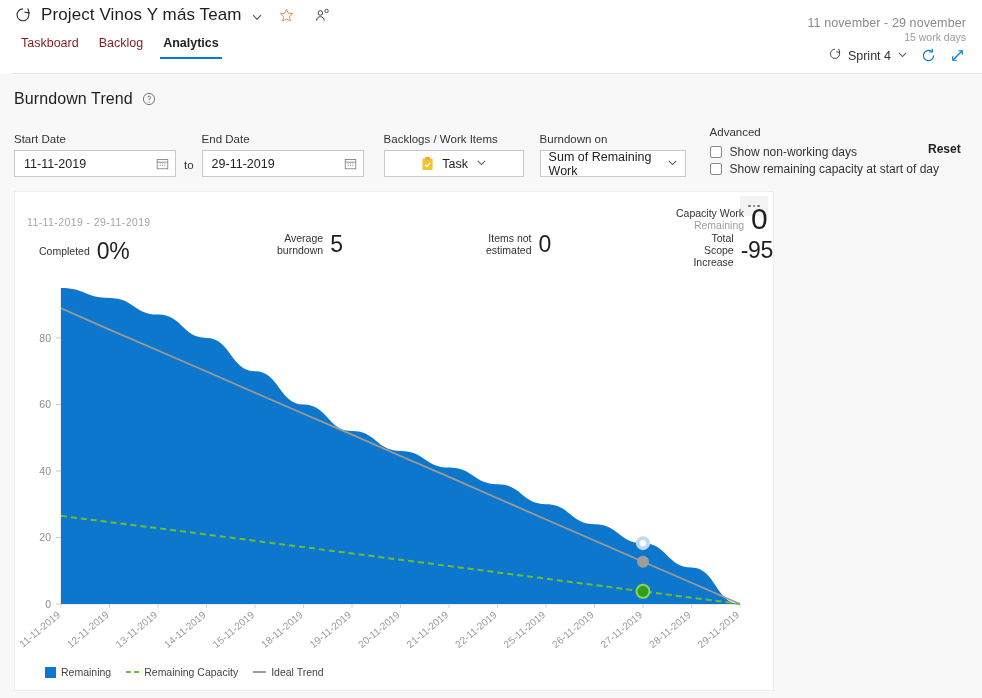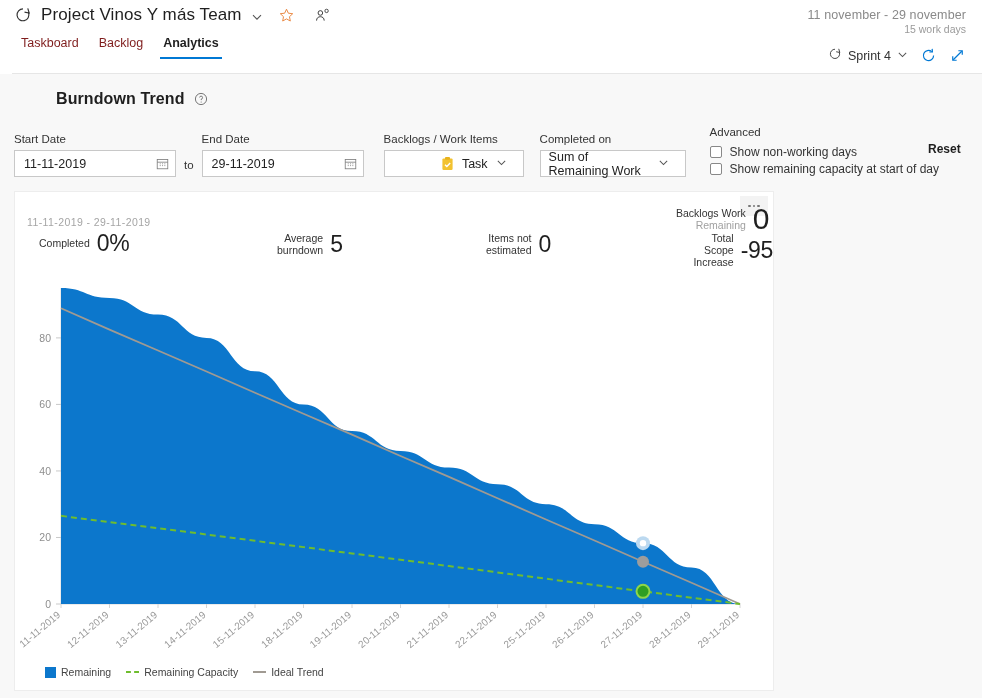--- a/index.html
+++ b/index.html
@@ -23,45 +23,45 @@
   .people-icon { width:17px; height:17px; margin-left:10px; }
 
   .tabs { display:flex; gap:2px; padding-left:12px; margin-top:8px; }
   .tab { font-size:12.5px; color:#7f1d1d; padding:3px 9px 9px 9px; position:relative; cursor:pointer; }
   .tab.active { font-weight:bold; color:#1f1f1f; }
   .tab.active::after {
     content:""; position:absolute; left:6px; right:6px; bottom:0; height:2px; background:#0078d4;
   }
   .topbar-divider { position:absolute; left:12px; right:0; bottom:0; height:1px; background:#e6e6e6; }
 
-  .sprint-meta { position:absolute; right:16px; top:8px; text-align:right; }
+  .sprint-meta { position:absolute; right:16px; top:16px; text-align:right; }
   .sprint-dates { font-size:12.5px; color:#8a8a8a; letter-spacing:.1px; }
   .sprint-days { font-size:10.5px; color:#9a9a9a; margin-top:1px; }
   .sprint-ctrl { position:absolute; right:16px; top:47px; display:flex; align-items:flex-start; gap:12px; }
   .sprint-pick { display:flex; align-items:center; gap:6px; font-size:12.5px; color:#333; cursor:pointer; }
   .icon-btn { width:17px; height:17px; cursor:pointer; }
 
   
   .page { padding:16px 0 0 0; background:#f8f8f8; height:624px; }
   .page-head { display:flex; align-items:center; gap:9px; padding-left:14px; }
-  .page-title { font-size:16px; font-weight:bold; letter-spacing:.1px;margin-left:42px; }
+  .page-title { font-size:16px; font-weight:normal; letter-spacing:.1px; }
   .help-icon { width:14px; height:14px; }
 
   
   .filters { display:flex; align-items:flex-end; padding:18px 0 0 14px; position:relative; }
   .fgroup { display:flex; flex-direction:column; }
   .flabel { font-size:11.5px; color:#333; margin-bottom:5px; }
   .fctl {
     height:27px; background:#fff; border:1px solid #c8c8c8;
     display:flex; align-items:center; font-size:12.5px; color:#222;
   }
   .datebox { width:162px; padding:0 6px 0 9px; justify-content:space-between; }
   .cal-icon { width:13px; height:13px; opacity:.78; }
   .to-word { font-size:11.5px; color:#333; margin:0 8px 6px 8px; }
-  .selbox { padding:0 16px 0 8px; justify-content:flex-end; gap:8px; cursor:pointer; }
+  .selbox { padding:0 7px 0 8px; justify-content:center; gap:8px; cursor:pointer; }
   .sel-task { width:140px; }
   .sel-burn { width:146px; }
   .sel-left { display:flex; align-items:center; gap:8px; }
   .task-icon { width:13px; height:15px; }
   .adv { margin-left:24px; }
   .cbrow { display:flex; align-items:center; gap:8px; height:17px; }
   .cbox { width:12px; height:12px; border:1px solid #888; border-radius:2px; background:#fff; cursor:pointer; flex:none; }
   .cbtext { font-size:12px; color:#333; }
   .reset { position:absolute; left:928px; top:34px; font-size:12px; font-weight:bold; color:#1f1f1f; cursor:pointer; }
 
@@ -76,21 +76,21 @@
     display:flex; align-items:center; justify-content:center; gap:2px;
     background:#f3f3f3; cursor:pointer;
   }
   .ellipsis-btn i { width:2.5px; height:2.5px; background:#777; border-radius:50%; display:block; }
 
   .kpis { position:absolute; left:0; top:32px; width:100%; height:46px; }
   .kpi { position:absolute; display:flex; align-items:center; gap:7px; }
   .kpi-lab { font-size:10.5px; color:#333; line-height:1.15; text-align:right; }
   .kpi-lab .dim { color:#a0a0a0; }
   .kpi-val { font-size:23px; color:#1f1f1f; line-height:1; letter-spacing:-.3px; }
-  .k-completed { left:24px; top:8px; }
+  .k-completed { left:24px; top:16px; }
   .k-average   { left:262px; top:8px; }
   .k-items     { left:471px; top:8px; }
   .k-remwork   { left:661px; top:-20px; }
   .k-scope     { left:672px; top:8px; }
 
   .plot { position:absolute; left:0; top:92px; width:760px; height:408px; }
   .legend { position:absolute; left:30px; bottom:12px; display:flex; align-items:center; gap:7px; font-size:10.5px; color:#444; }
   .lg-item { display:flex; align-items:center; gap:5px; margin-right:8px; }
   .lg-sw { width:11px; height:11px; display:inline-block; }
   .lg-dash { width:13px; height:0; border-top:2px dashed #6fbd2e; display:inline-block; }
@@ -233,21 +233,21 @@
         </span>
         <span>
           <svg viewBox="0 0 12 12" width="11" height="11">
               <path d="M2 4.2L6 8.2L10 4.2" fill="none" stroke="#555" stroke-width="1.1"></path>
             </svg>
         </span>
       </div>
     </div>
 
     <div class="fgroup" style="margin-left:16px;">
-      <div class="flabel">Completed on</div>
+      <div class="flabel">Burndown on</div>
       <div class="fctl selbox sel-burn">
         <span>Sum of Remaining Work</span>
         <span>
           <svg viewBox="0 0 12 12" width="11" height="11">
               <path d="M2 4.2L6 8.2L10 4.2" fill="none" stroke="#555" stroke-width="1.1"></path>
             </svg>
         </span>
       </div>
     </div>
 
@@ -286,21 +286,21 @@
         <span class="kpi-val">5</span>
       </div>
       <div class="kpi k-items">
         <span class="kpi-lab">
           <span>Items not</span><br><span>estimated</span>
         </span>
         <span class="kpi-val">0</span>
       </div>
       <div class="kpi k-remwork">
         <span class="kpi-lab">
-          <span>Backlogs Work</span><br><span class="dim">Remaining</span>
+          <span>Capacity Work</span><br><span class="dim">Remaining</span>
         </span>
         <span class="kpi-val" style="font-size:30px;">0</span>
       </div>
       <div class="kpi k-scope">
         <span class="kpi-lab">
           <span>Total Scope</span><br><span>Increase</span>
         </span>
         <span class="kpi-val">-95</span>
       </div>
     </div>

